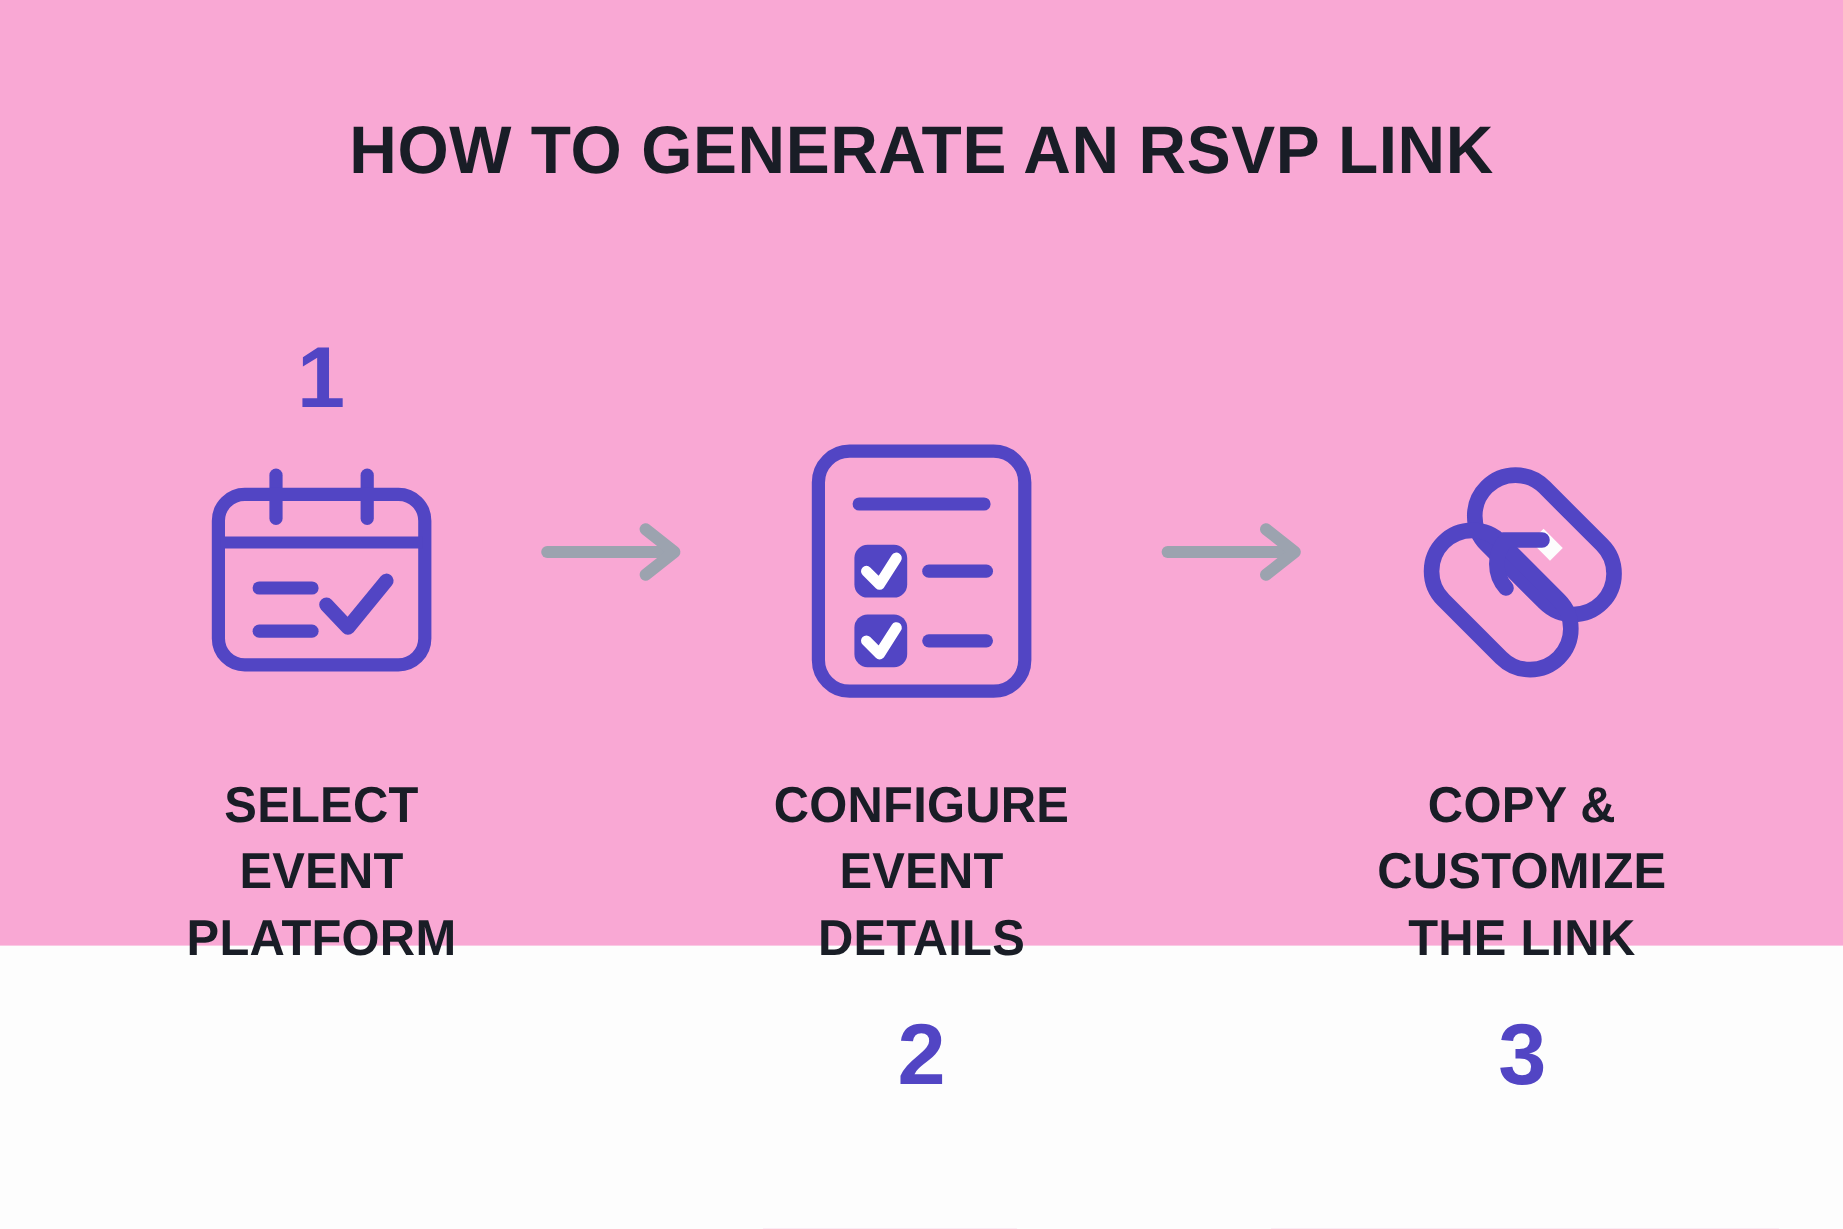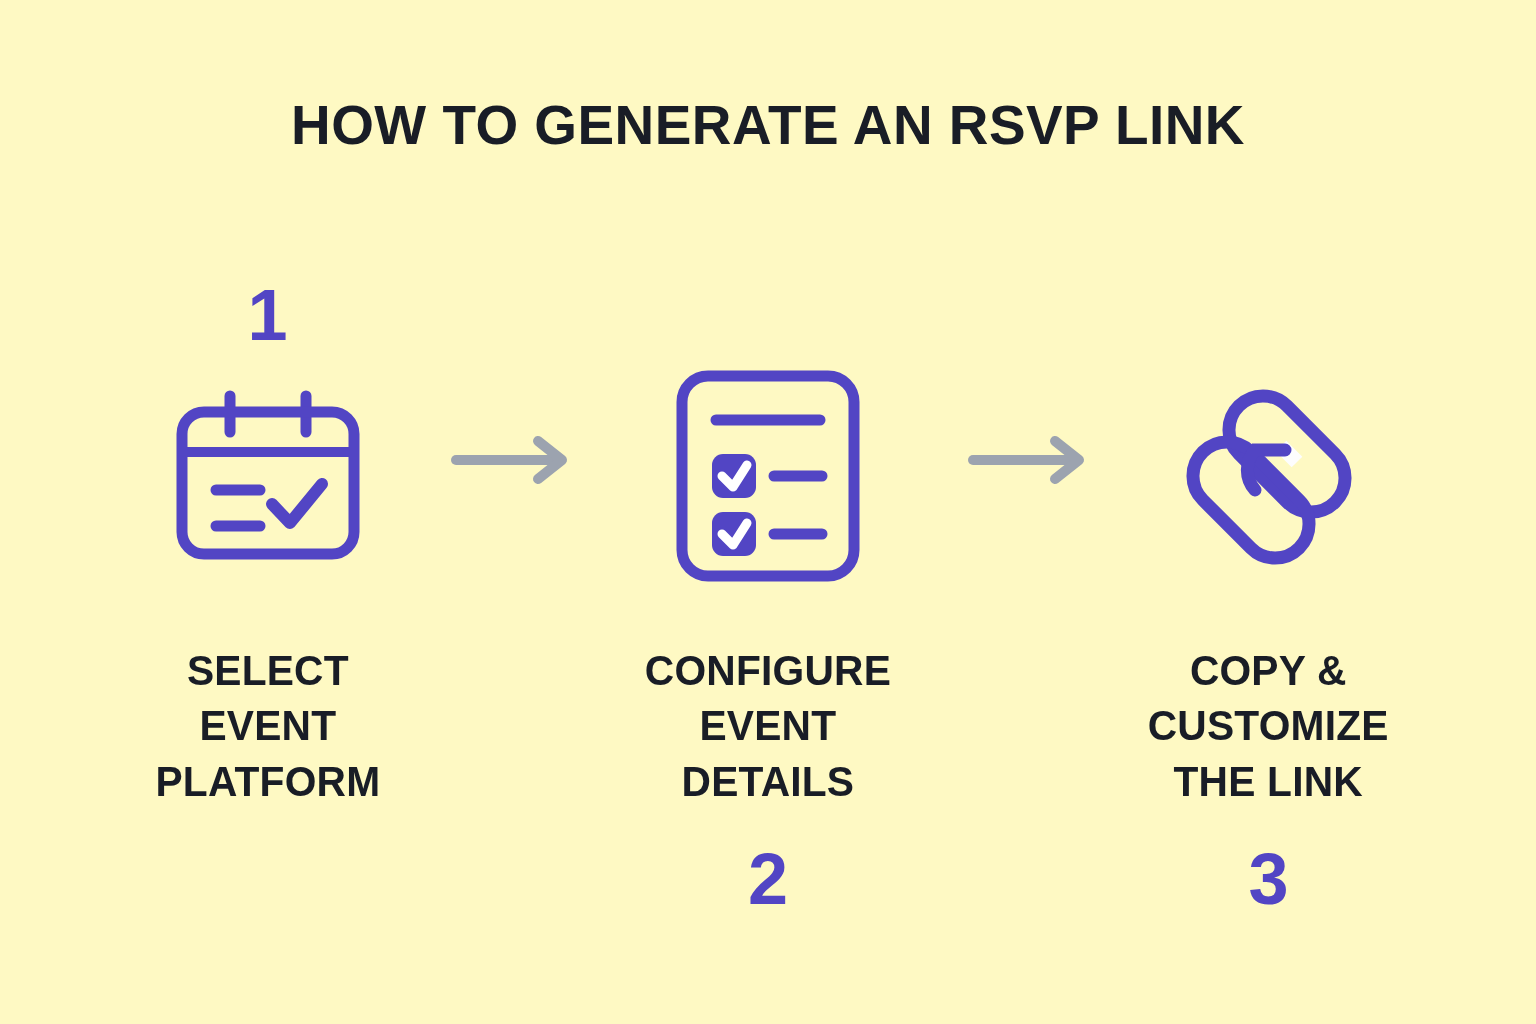--- a/index.html
+++ b/index.html
@@ -11,22 +11,22 @@
     width: 1536px;
     height: 1024px;
     background: #fdfdfd;
     font-family: "Liberation Sans", sans-serif;
     overflow: hidden;
   }
 
   #infographic {
     position: relative;
     width: 1536px;
-    height: 1024px;
-    background: #fef9c3;
+    height: 788px;
+    background: #f9a8d4;
   }
 
   
   .title {
     position: absolute;
     top: 96px;
     left: 0;
     width: 1536px;
     text-align: center;
     font-family: "Liberation Sans", sans-serif;

